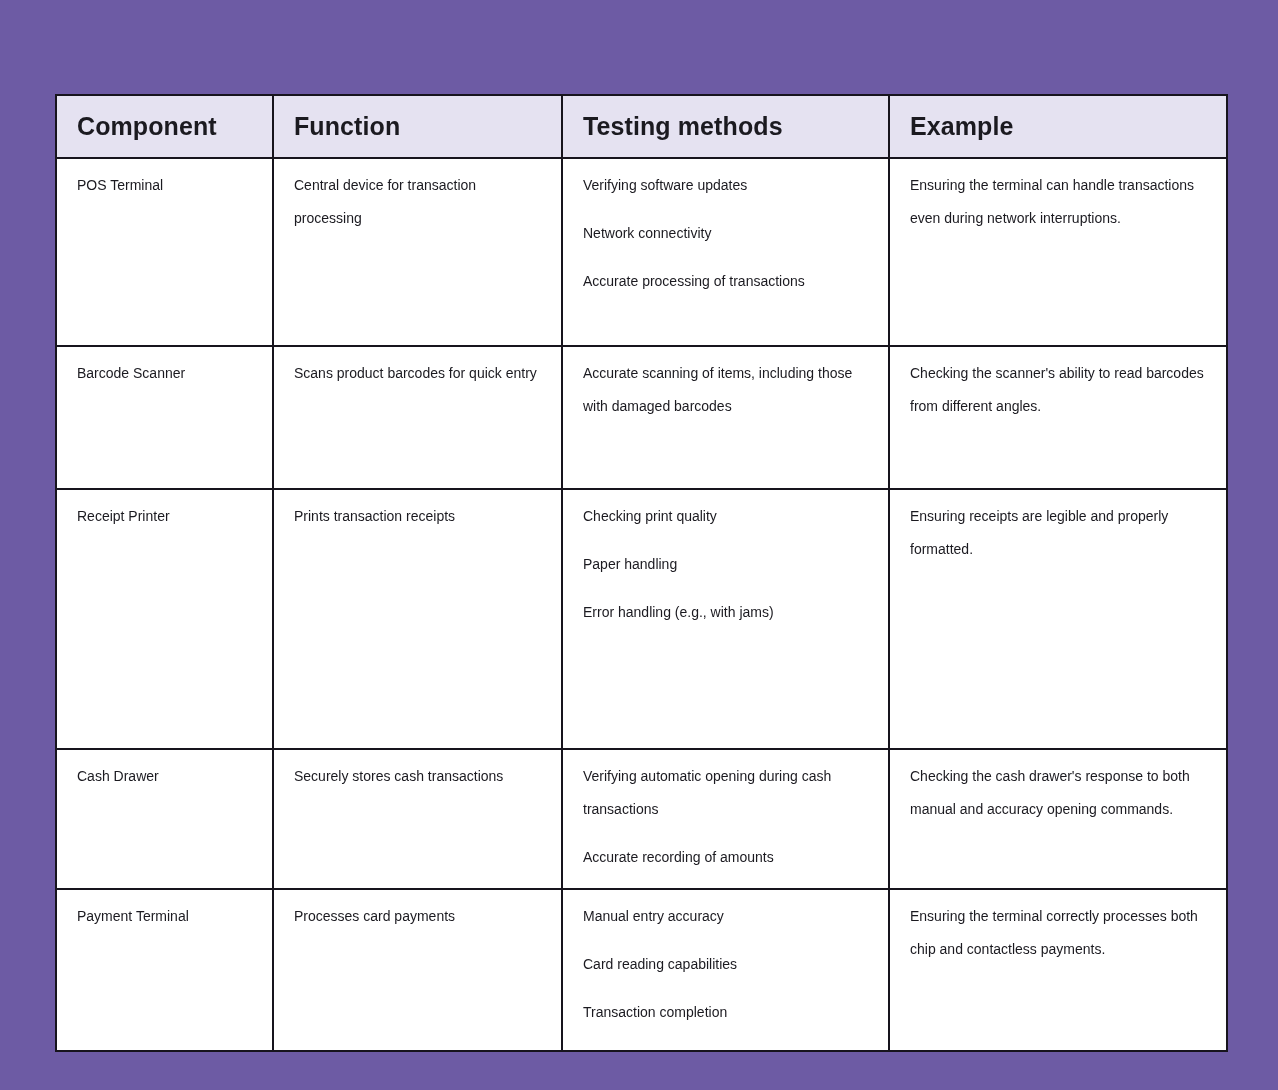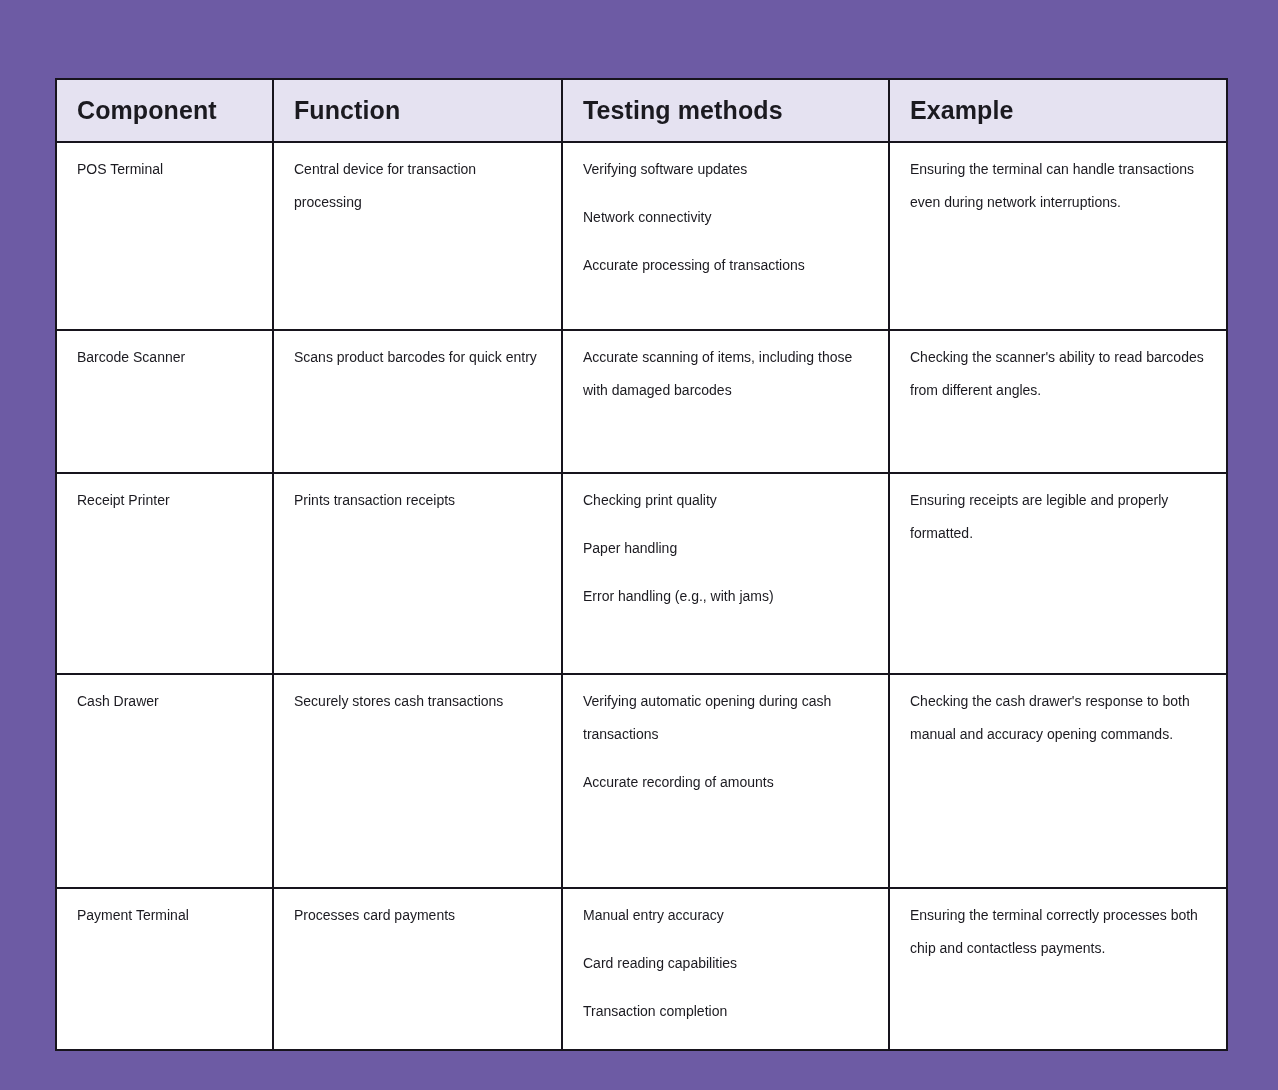--- a/index.html
+++ b/index.html
@@ -14,21 +14,21 @@
   body{
     width:1278px;height:1090px;
     background:var(--page-bg);
     font-family:"Liberation Sans", sans-serif;
     color:var(--text);
     position:relative;
     overflow:hidden;
   }
   .table-wrap{
     position:absolute;
-    left:55px;top:78px;
+    left:55px;top:94px;
     width:1171px;
   }
   table{
     width:100%;
     border-collapse:collapse;
     background:var(--table-bg);
     table-layout:fixed;
   }
   th,td{
     border:2px solid var(--border);
@@ -50,22 +50,22 @@
     font-weight:400;
     padding:10px 16px 10px 20px;
   }
   td.col-function{padding-right:18px;}
   td.col-testing{padding-right:18px;}
   td.col-example{padding-right:8px;}
   td p{margin:0 0 15px 0;}
   td p:last-child{margin-bottom:0;}
   tbody tr:nth-child(1){height:188px;}
   tbody tr:nth-child(2){height:143px;}
-  tbody tr:nth-child(3){height:201px;}
-  tbody tr:nth-child(4){height:214px;}
+  tbody tr:nth-child(3){height:260px;}
+  tbody tr:nth-child(4){height:140px;}
   tbody tr:nth-child(5){height:162px;}
 </style>
 </head>
 <body>
 
 <div class="table-wrap">
   <table>
     <colgroup>
       <col style="width:217px">
       <col style="width:289px">

